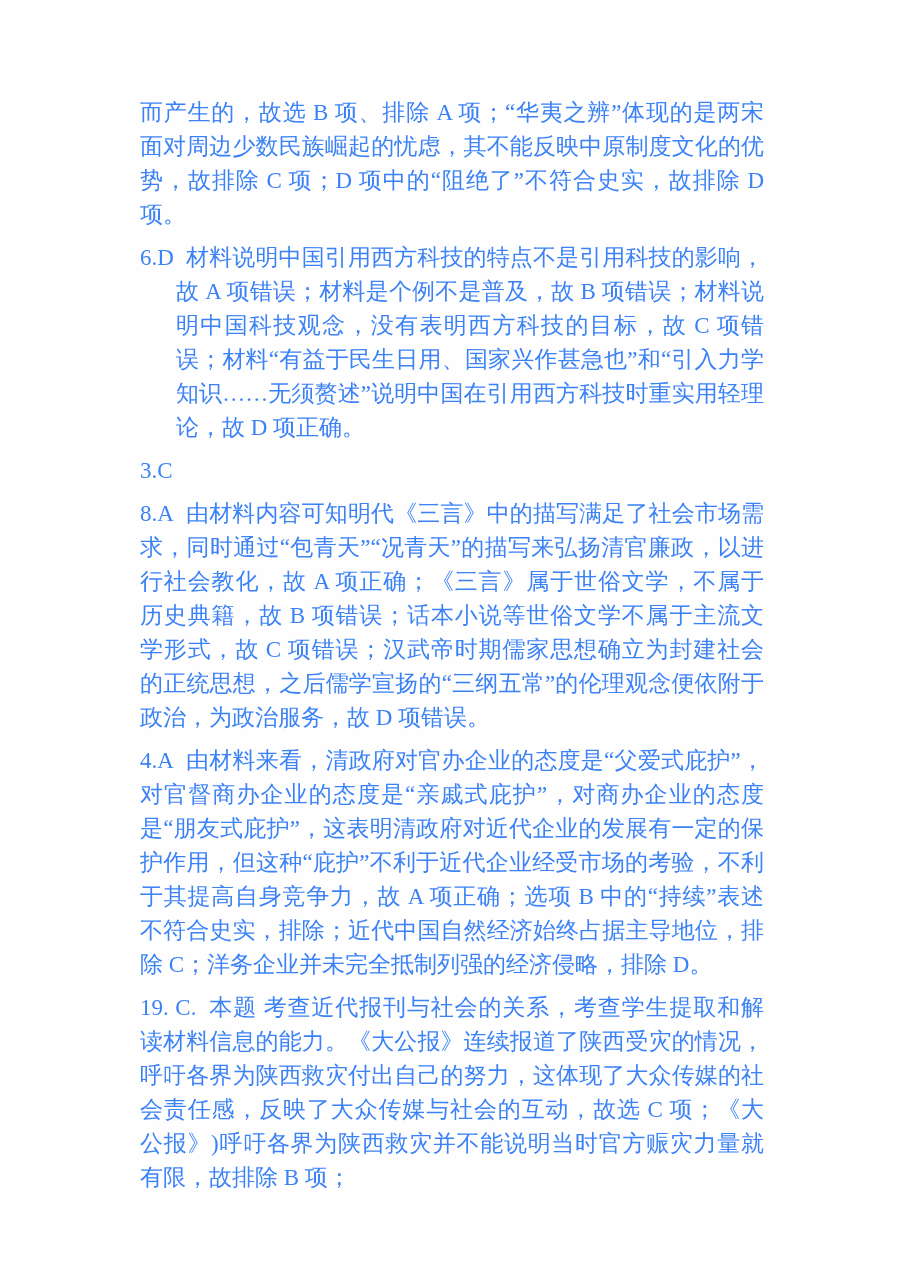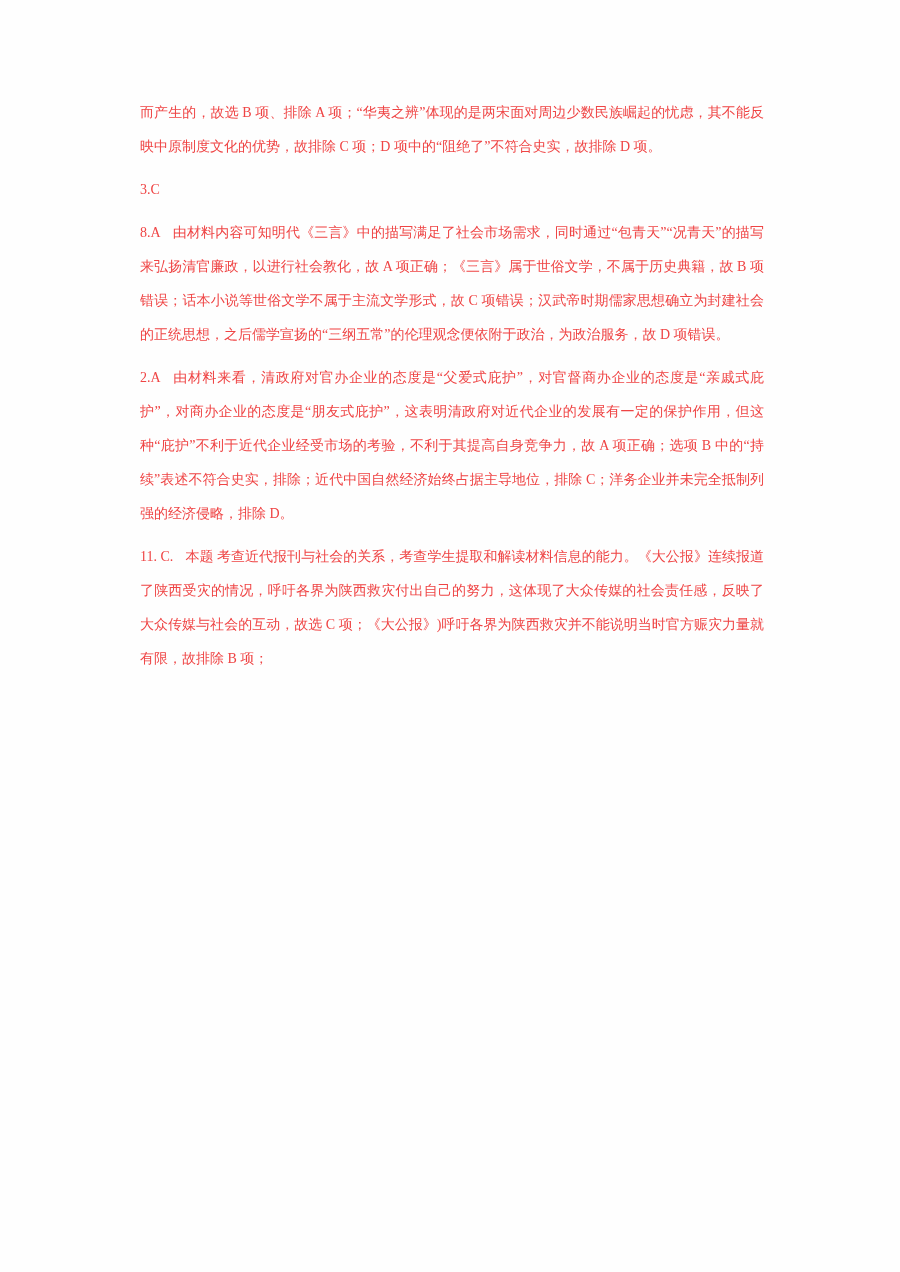--- a/index.html
+++ b/index.html
@@ -17,22 +17,22 @@
     width: 900px;
     height: 1272px;
     background: #fefefe;
     overflow: hidden;
   }
   .content {
     position: absolute;
     left: 140px;
     top: 96px;
     width: 624px;
-    color: #ef4444;
-    font-size: 14px;
+    color: #3b82f6;
+    font-size: 23px;
     line-height: 34px;
     text-align: justify;
   }
   .para {
     margin: 0 0 9px 0;
     word-break: break-all;
   }
   .para.hanging {
     padding-left: 36px;
     text-indent: -36px;
@@ -49,32 +49,35 @@
 </head>
 <body>
 
 <div class="page">
   <div class="content">
 
     <p class="para">
       <span>而产生的，故选 B 项、排除 A 项；“华夷之辨”体现的是两宋面对周边少数民族崛起的忧虑，其不能反映中原制度文化的优势，故排除 C 项；D 项中的“阻绝了”不符合史实，故排除 D 项。</span>
     </p>
 
+    <p class="para hanging">
+      <span class="para-label">6.D</span><span>材料说明中国引用西方科技的特点不是引用科技的影响，故 A 项错误；材料是个例不是普及，故 B 项错误；材料说明中国科技观念，没有表明西方科技的目标，故 C 项错误；材料“有益于民生日用、国家兴作甚急也”和“引入力学知识……无须赘述”说明中国在引用西方科技时重实用轻理论，故 D 项正确。</span>
+    </p>
 
     <p class="para">
       <span class="para-label">3.C</span><span></span>
     </p>
 
     <p class="para">
       <span class="para-label">8.A</span><span>由材料内容可知明代《三言》中的描写满足了社会市场需求，同时通过“包青天”“况青天”的描写来弘扬清官廉政，以进行社会教化，故 A 项正确；《三言》属于世俗文学，不属于历史典籍，故 B 项错误；话本小说等世俗文学不属于主流文学形式，故 C 项错误；汉武帝时期儒家思想确立为封建社会的正统思想，之后儒学宣扬的“三纲五常”的伦理观念便依附于政治，为政治服务，故 D 项错误。</span>
     </p>
 
     <p class="para">
-      <span class="para-label">2.A</span><span>由材料来看，清政府对官办企业的态度是“父爱式庇护”，对官督商办企业的态度是“亲戚式庇护”，对商办企业的态度是“朋友式庇护”，这表明清政府对近代企业的发展有一定的保护作用，但这种“庇护”不利于近代企业经受市场的考验，不利于其提高自身竞争力，故 A 项正确；选项 B 中的“持续”表述不符合史实，排除；近代中国自然经济始终占据主导地位，排除 C；洋务企业并未完全抵制列强的经济侵略，排除 D。</span>
+      <span class="para-label">4.A</span><span>由材料来看，清政府对官办企业的态度是“父爱式庇护”，对官督商办企业的态度是“亲戚式庇护”，对商办企业的态度是“朋友式庇护”，这表明清政府对近代企业的发展有一定的保护作用，但这种“庇护”不利于近代企业经受市场的考验，不利于其提高自身竞争力，故 A 项正确；选项 B 中的“持续”表述不符合史实，排除；近代中国自然经济始终占据主导地位，排除 C；洋务企业并未完全抵制列强的经济侵略，排除 D。</span>
     </p>
 
 
     <p class="para">
-      <span class="para-label">11. C.</span><span>本题 考查近代报刊与社会的关系，考查学生提取和解读材料信息的能力。《大公报》连续报道了陕西受灾的情况，呼吁各界为陕西救灾付出自己的努力，这体现了大众传媒的社会责任感，反映了大众传媒与社会的互动，故选 C 项；《大公报》)呼吁各界为陕西救灾并不能说明当时官方赈灾力量就有限，故排除 B 项；</span>
+      <span class="para-label">19. C.</span><span>本题 考查近代报刊与社会的关系，考查学生提取和解读材料信息的能力。《大公报》连续报道了陕西受灾的情况，呼吁各界为陕西救灾付出自己的努力，这体现了大众传媒的社会责任感，反映了大众传媒与社会的互动，故选 C 项；《大公报》)呼吁各界为陕西救灾并不能说明当时官方赈灾力量就有限，故排除 B 项；</span>
     </p>
 
   </div>
 </div>
 
 </body></html>

